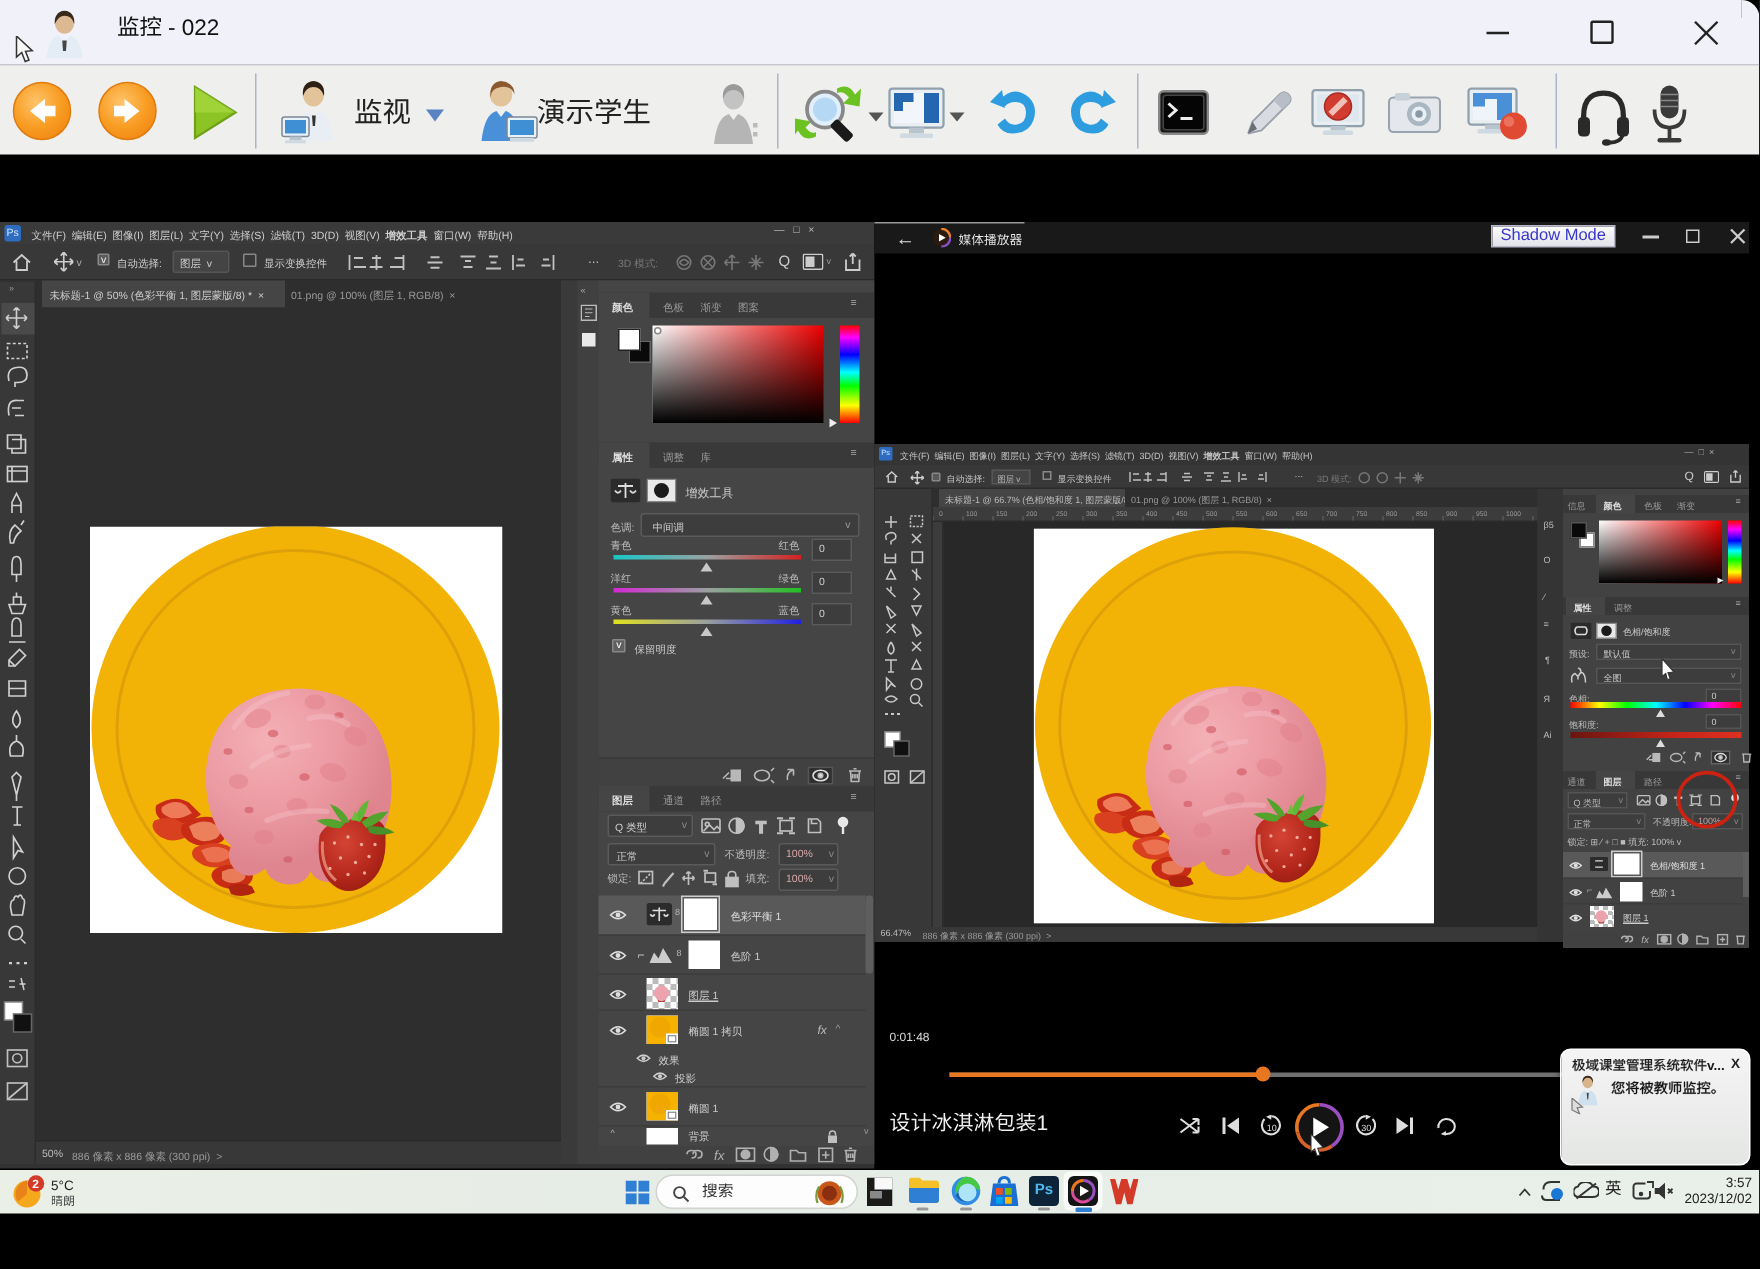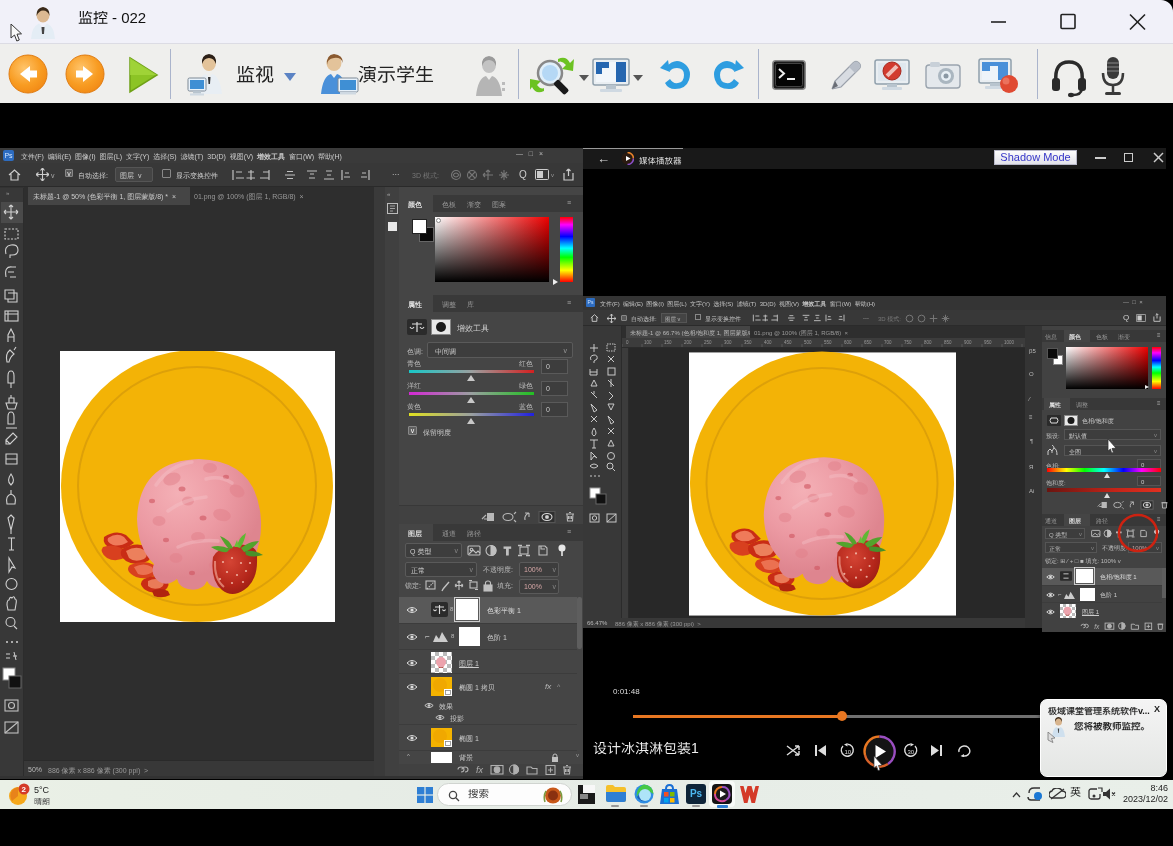--- a/index.html
+++ b/index.html
@@ -1025,21 +1025,21 @@
       </div>
 
       <svg class="abs" style="left:533px;top:216px;" width="44" height="42" viewBox="0 0 44 42">
           <ellipse cx="22" cy="21" rx="19" ry="18" fill="none" stroke="#cc2211" stroke-width="2.5"></ellipse>
         </svg>
       <svg class="abs" style="left:524px;top:143px;" width="10" height="14" viewBox="0 0 10 14">
           <path d="M1 0 L9 9 L5 9.5 L6.5 13.5 L4.5 14 L3.5 10 L1 12 Z" fill="#fff" stroke="#333" stroke-width="0.8"></path>
         </svg>
     </div>
 
-    <div class="abs" style="left:10px;top:539px;color:#ddd;font-size:8px;margin-left:20px;">0:01:48</div>
+    <div class="abs" style="left:10px;top:539px;color:#ddd;font-size:8px;">0:01:48</div>
     <div class="abs" style="left:50px;top:567px;width:533px;height:3px;background:#707070;"></div>
     <div class="abs" style="left:50px;top:567px;width:209px;height:3px;background:#e87722;"></div>
     <div class="abs" style="left:254px;top:563px;width:10px;height:10px;border-radius:50%;background:#e87722;"></div>
     <div class="abs" style="left:10px;top:594px;"><svg width="107" height="18" viewBox="0 0 107 18">
           <g transform="translate(0.0 11.2) scale(0.0140 -0.0140)">
             <path d="M122 776C175 729 242 662 273 619L324 672C292 713 225 778 171 822ZM43 526V454H184V95C184 49 153 16 134 4C148 -11 168 -42 175 -60C190 -40 217 -20 395 112C386 127 374 155 368 175L257 94V526ZM491 804V693C491 619 469 536 337 476C351 464 377 435 386 420C530 489 562 597 562 691V734H739V573C739 497 753 469 823 469C834 469 883 469 898 469C918 469 939 470 951 474C948 491 946 520 944 539C932 536 911 534 897 534C884 534 839 534 828 534C812 534 810 543 810 572V804ZM805 328C769 248 715 182 649 129C582 184 529 251 493 328ZM384 398V328H436L422 323C462 231 519 151 590 86C515 38 429 5 341 -15C355 -31 371 -61 377 -80C474 -54 566 -16 647 39C723 -17 814 -58 917 -83C926 -62 947 -32 963 -16C867 4 781 39 708 86C793 160 861 256 901 381L855 401L842 398Z" fill="#eee" stroke="#eee" stroke-width="0"></path>
           </g>
           <g transform="translate(14.0 11.2) scale(0.0140 -0.0140)">
             <path d="M137 775C193 728 263 660 295 617L346 673C312 714 241 778 186 823ZM46 526V452H205V93C205 50 174 20 155 8C169 -7 189 -41 196 -61C212 -40 240 -18 429 116C421 130 409 162 404 182L281 98V526ZM626 837V508H372V431H626V-80H705V431H959V508H705V837Z" fill="#eee" stroke="#eee" stroke-width="0"></path>
           </g>
@@ -1279,17 +1279,17 @@
     <svg class="abs" style="left:1088px;top:7px;" width="15" height="14" viewBox="0 0 15 14">
       <rect x="1" y="2" width="11" height="10" rx="2" fill="none" stroke="#333" stroke-width="1.3"></rect>
       <rect x="9" y="0" width="6" height="7" fill="#e9efe9"></rect>
         <path d="M10 1 L14 1 L14 5" stroke="#333" stroke-width="1.2" fill="none"></path>
       <circle cx="6" cy="9" r="1.5" fill="#333"></circle>
     </svg>
     <svg class="abs" style="left:1103px;top:8px;" width="14" height="12" viewBox="0 0 14 12">
       <path d="M0 4 L3 4 L7 0.5 L7 11.5 L3 8 L0 8 Z" fill="#333"></path>
       <path d="M9 4.5 L12 7.5 M12 4.5 L9 7.5" stroke="#333" stroke-width="1.2"></path>
     </svg>
-    <div class="abs" style="left:1128px;top:3px;width:40px;text-align:right;font-size:9px;color:#222;">8:46</div>
+    <div class="abs" style="left:1128px;top:3px;width:40px;text-align:right;font-size:9px;color:#222;">3:57</div>
     <div class="abs" style="left:1110px;top:14px;width:58px;text-align:right;font-size:9px;color:#222;">2023/12/02</div>
   </div>
 
 </div>
 
 </body></html>

